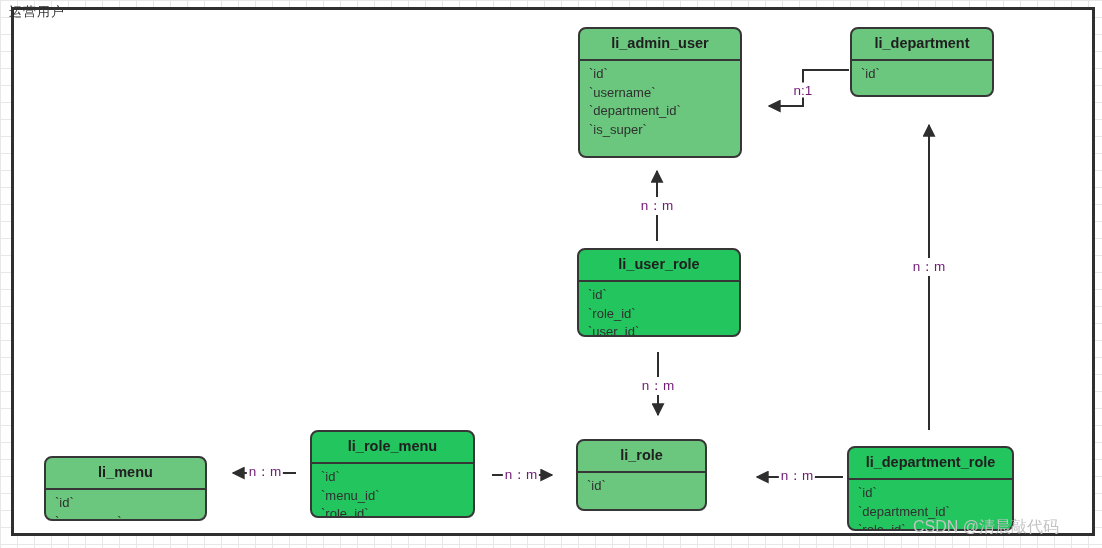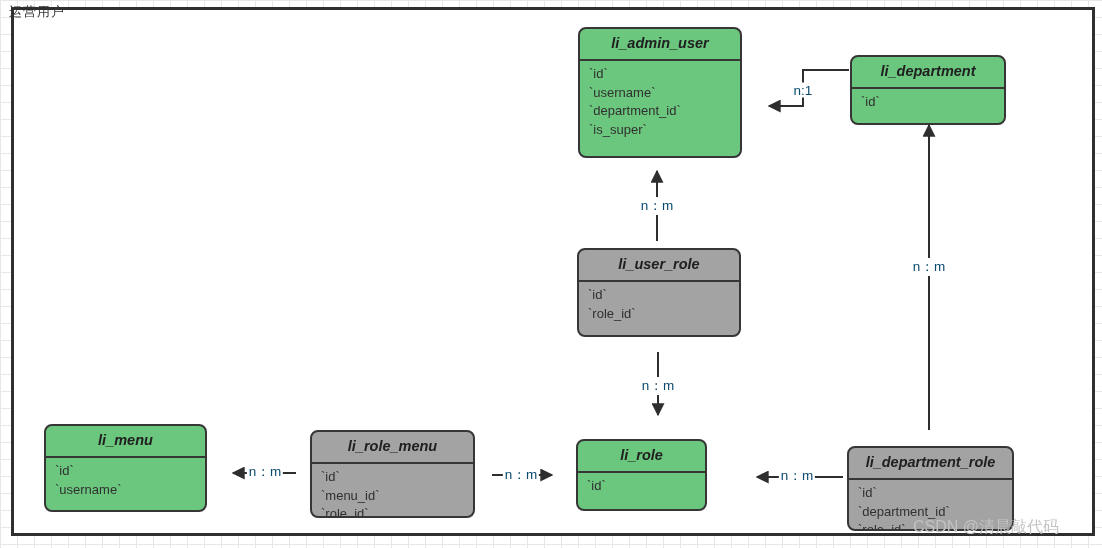--- a/index.html
+++ b/index.html
@@ -16,35 +16,34 @@
     background:#ffffff;border:3px solid #2f2f2f;z-index:1;
   }
   .frame-label{
     position:absolute;left:9px;top:3px;font-size:13px;color:#333;
     letter-spacing:1px;z-index:2;
   }
   #tables,#labels{position:absolute;left:0;top:0;width:1102px;height:548px;z-index:3;}
   #wires{position:absolute;left:0;top:0;z-index:2;}
   .table{
     position:absolute;box-sizing:border-box;
-    border:2.5px solid #363636;border-radius:8px;background:#a3a3a3;
+    border:2.5px solid #363636;border-radius:8px;background:#22c55e;
     overflow:hidden;
   }
   .table.green{background:#6bc77e;}
   .table-title{
     box-sizing:border-box;height:32px;line-height:29px;text-align:center;
     font-size:14.5px;font-weight:bold;color:#202020;
     border-bottom:2.5px solid #363636;
-    font-style:italic;
   }
   .table-fields{padding:4px 9px 15px 9px;}
   .table-field{font-size:13px;line-height:18.5px;color:#303030;white-space:pre;}
   .wire-label{
     position:absolute;transform:translate(-50%,-50%);
-    background:#ffffff;color:#0c4a6e;font-size:13.5px;
+    background:#ffffff;color:#701a75;font-size:13.5px;
     padding:0 2px;white-space:nowrap;z-index:4;
   }
   .watermark{
     position:absolute;left:913px;top:517px;z-index:5;
     font-size:16px;color:#c3c3c3;white-space:nowrap;
   }
 </style>
 </head>
 <body>
 
@@ -71,40 +70,41 @@
 <div id="tables">
     <div class="table green" style="left: 578px; top: 27px; width: 164px; height: 131px;">
       <div class="table-title">li_admin_user</div>
       <div class="table-fields">
         <div class="table-field">`id`</div>
         <div class="table-field">`username`</div>
         <div class="table-field">`department_id`</div>
         <div class="table-field">`is_super`</div>
       </div>
     </div>
-    <div class="table green" style="left: 850px; top: 27px; width: 156px; height: 70px; margin-top: 28px;">
+    <div class="table green" style="left: 850px; top: 27px; width: 144px; height: 70px;">
       <div class="table-title">li_department</div>
       <div class="table-fields">
         <div class="table-field">`id`</div>
       </div>
     </div>
     <div class="table white" style="left: 577px; top: 248px; width: 164px; height: 89px;">
       <div class="table-title">li_user_role</div>
       <div class="table-fields">
         <div class="table-field">`id`</div>
         <div class="table-field">`role_id`</div>
+        <div class="table-field">`user_id`</div>
       </div>
     </div>
     <div class="table green" style="left: 576px; top: 439px; width: 131px; height: 72px;">
       <div class="table-title">li_role</div>
       <div class="table-fields">
         <div class="table-field">`id`</div>
       </div>
     </div>
-    <div class="table green" style="left: 44px; top: 424px; width: 163px; height: 88px;">
+    <div class="table green" style="left: 44px; top: 456px; width: 163px; height: 65px;">
       <div class="table-title">li_menu</div>
       <div class="table-fields">
         <div class="table-field">`id`</div>
         <div class="table-field">`username`</div>
       </div>
     </div>
     <div class="table white" style="left: 310px; top: 430px; width: 165px; height: 88px;">
       <div class="table-title">li_role_menu</div>
       <div class="table-fields">
         <div class="table-field">`id`</div>

